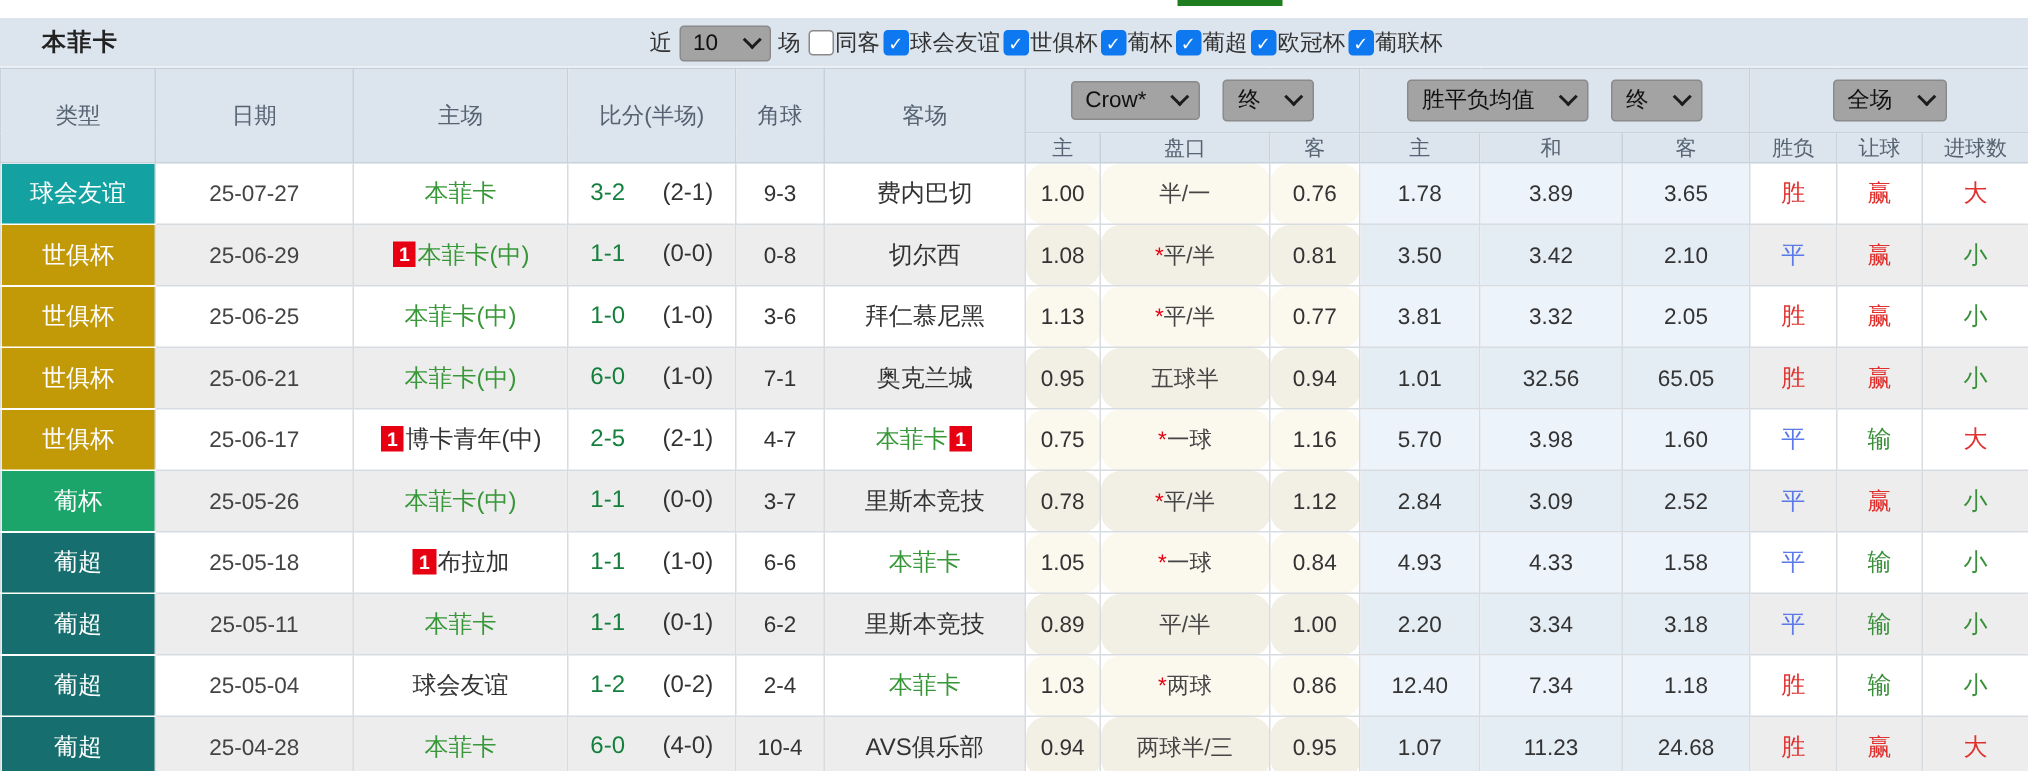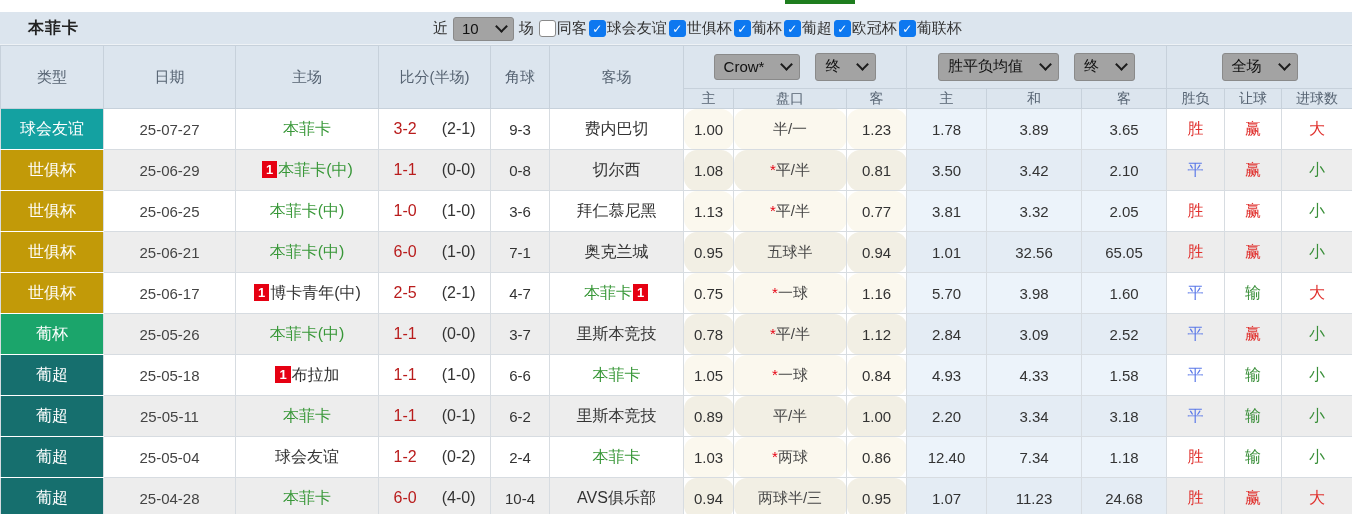--- a/index.html
+++ b/index.html
@@ -42,21 +42,21 @@
   tbody tr:nth-child(even) td.cream { background:#f2efe4; }
   tbody td.blue { background:#ecf3fa; font-size:15px; }
   tbody tr:nth-child(even) td.blue { background:#e4ecf4; }
   tbody td.type-cell { color:#fff; border-top:1px solid #fff; border-bottom:1px solid #fff; font-size:16px; }
   tbody td.num { font-size:15px; color:#333; }
   tbody td.date-cell { color:#444; }
 
   .team-green { color:#389738; }
   .team-dark { color:#333; }
   .badge1 { display:inline-block; background:#e60012; color:#fff; font-weight:bold; font-size:13px; line-height:17px; padding:0 4px; position:relative; top:-1px; margin:0 1px; }
-  .score-ft { color:#b91c1c; }
+  .score-ft { color:#15803d; }
   .score-ht { color:#333;margin-left:25px; }
   .ast { color:#e60012; }
   .handicap-txt { color:#454545; }
 </style>
 </head>
 <body>
 
 <div class="tab-underline"></div>
 
 <div class="panel">
@@ -177,21 +177,21 @@
     <tbody id="match-rows">
         <tr>
           <td class="type-cell" style="background: rgb(20, 161, 161);">球会友谊</td>
           <td class="date-cell num">25-07-27</td>
           <td><span class="team-green">本菲卡</span></td>
           <td><span class="score-ft">3-2</span><span class="score-ht">(2-1)</span></td>
           <td class="num">9-3</td>
           <td><span class="team-dark">费内巴切</span></td>
           <td class="cream">1.00</td>
           <td class="cream"><span class="handicap-txt">半/一</span></td>
-          <td class="cream">1.23</td>
+          <td class="cream">0.76</td>
           <td class="blue">1.78</td>
           <td class="blue">3.89</td>
           <td class="blue">3.65</td>
           <td style="color: rgb(224, 49, 46);">胜</td>
           <td style="color: rgb(224, 49, 46);">赢</td>
           <td style="color: rgb(224, 49, 46);">大</td>
         </tr>
         <tr>
           <td class="type-cell" style="background: rgb(194, 154, 8);">世俱杯</td>
           <td class="date-cell num">25-06-29</td>

